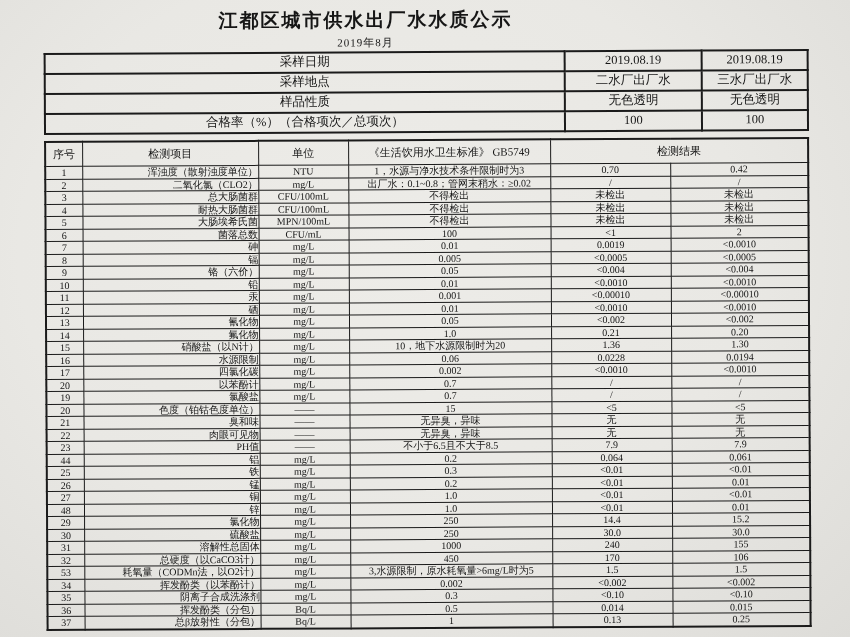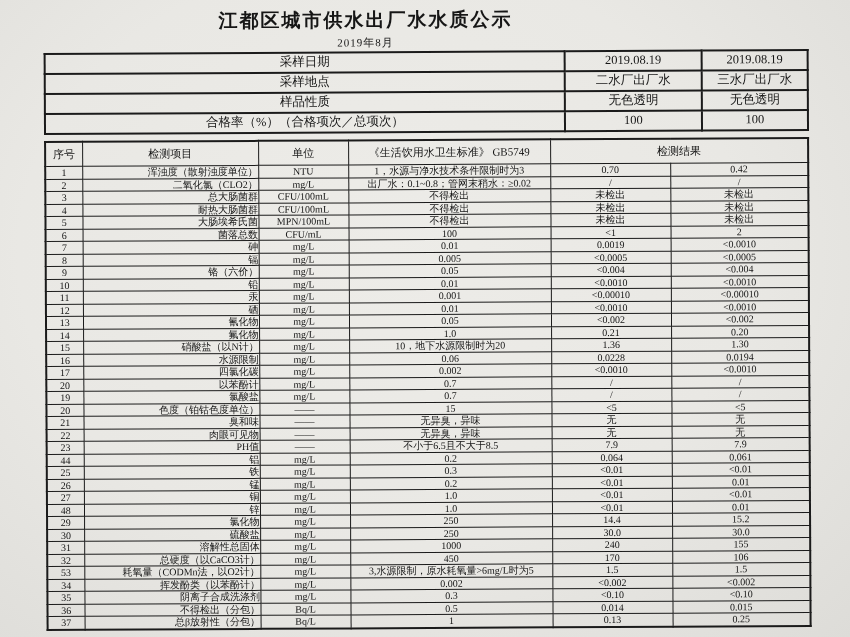--- a/index.html
+++ b/index.html
@@ -365,21 +365,21 @@
         <tr>
           <td>35</td>
           <td class="item">阴离子合成洗涤剂</td>
           <td>mg/L</td>
           <td>0.3</td>
           <td>&lt;0.10</td>
           <td>&lt;0.10</td>
         </tr>
         <tr>
           <td>36</td>
-          <td class="item">不得检出（分包）</td>
+          <td class="item">挥发酚类（分包）</td>
           <td>Bq/L</td>
           <td>0.5</td>
           <td>0.014</td>
           <td>0.015</td>
         </tr>
         <tr>
           <td>37</td>
           <td class="item">总β放射性（分包）</td>
           <td>Bq/L</td>
           <td>1</td>

